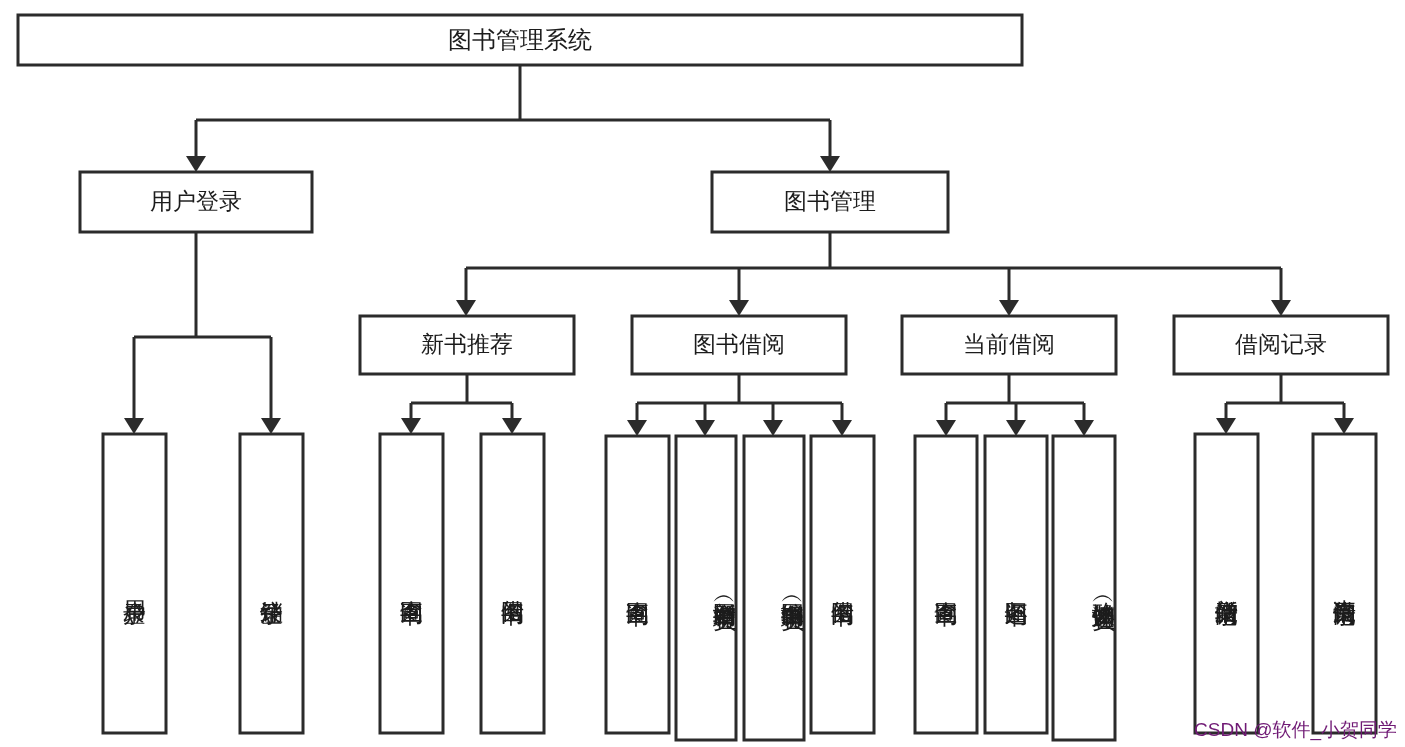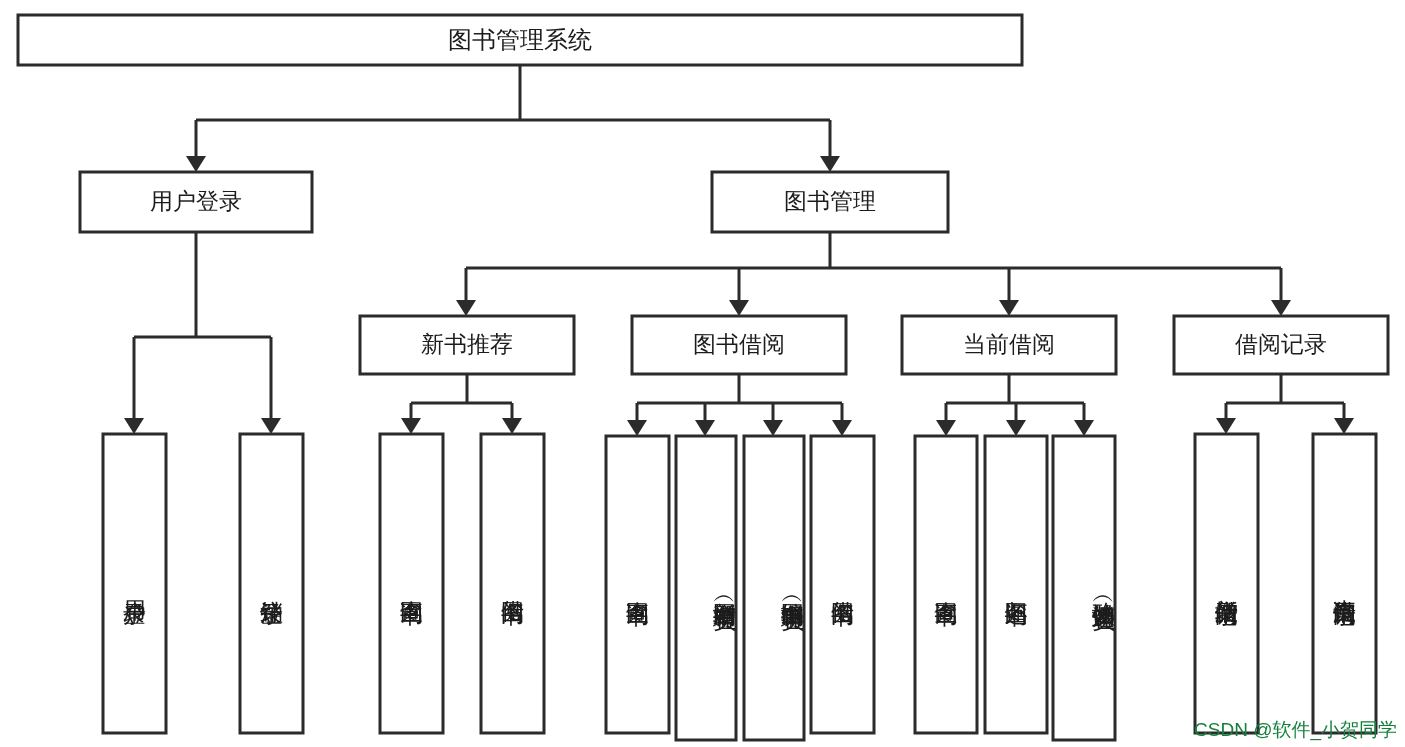--- a/index.html
+++ b/index.html
@@ -73,21 +73,21 @@
     justify-content: center;
     white-space: nowrap;
     pointer-events: none;
   }
   .watermark {
     position: absolute;
     right: 8px;
     bottom: 4px;
     font-family: "Liberation Sans", "DejaVu Sans", sans-serif;
     font-size: 19px;
-    color: #15803d;
+    color: #701a75;
     white-space: nowrap;
   }
 </style>
 </head>
 <body>
 
 <div id="diagram-root">
 
   <svg class="flow" viewBox="0 0 1405 747" xmlns="http://www.w3.org/2000/svg">
 

